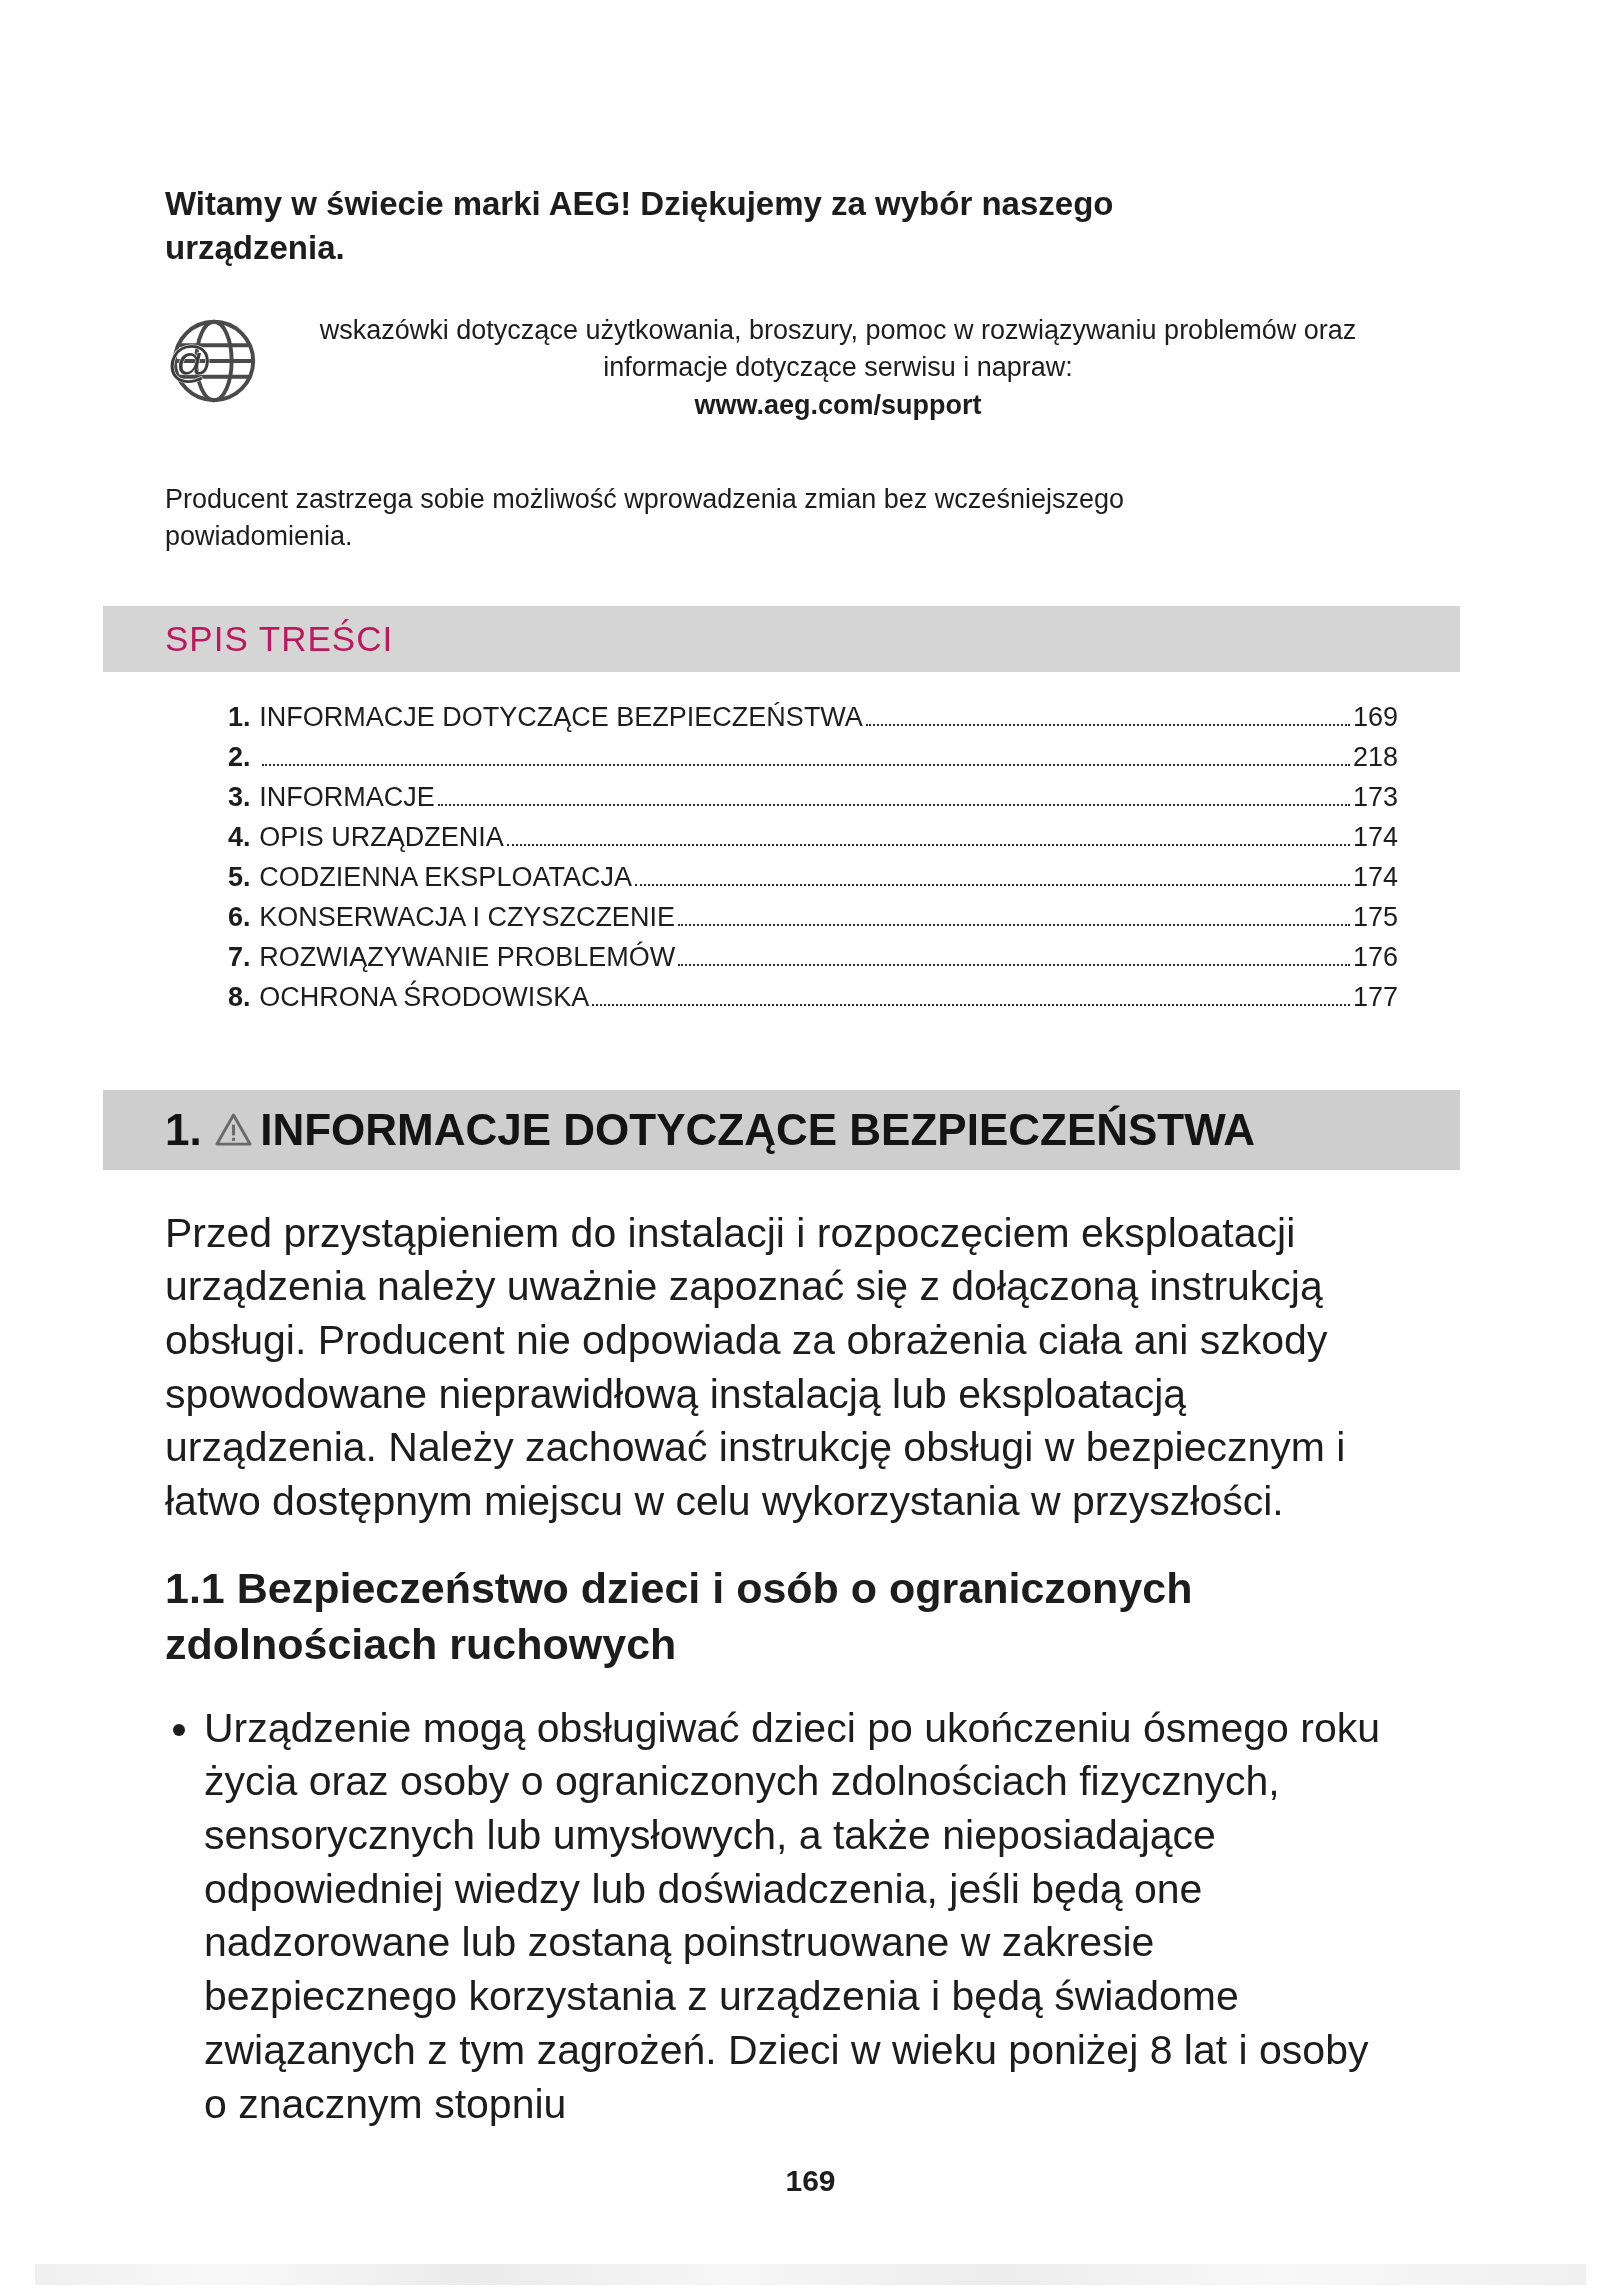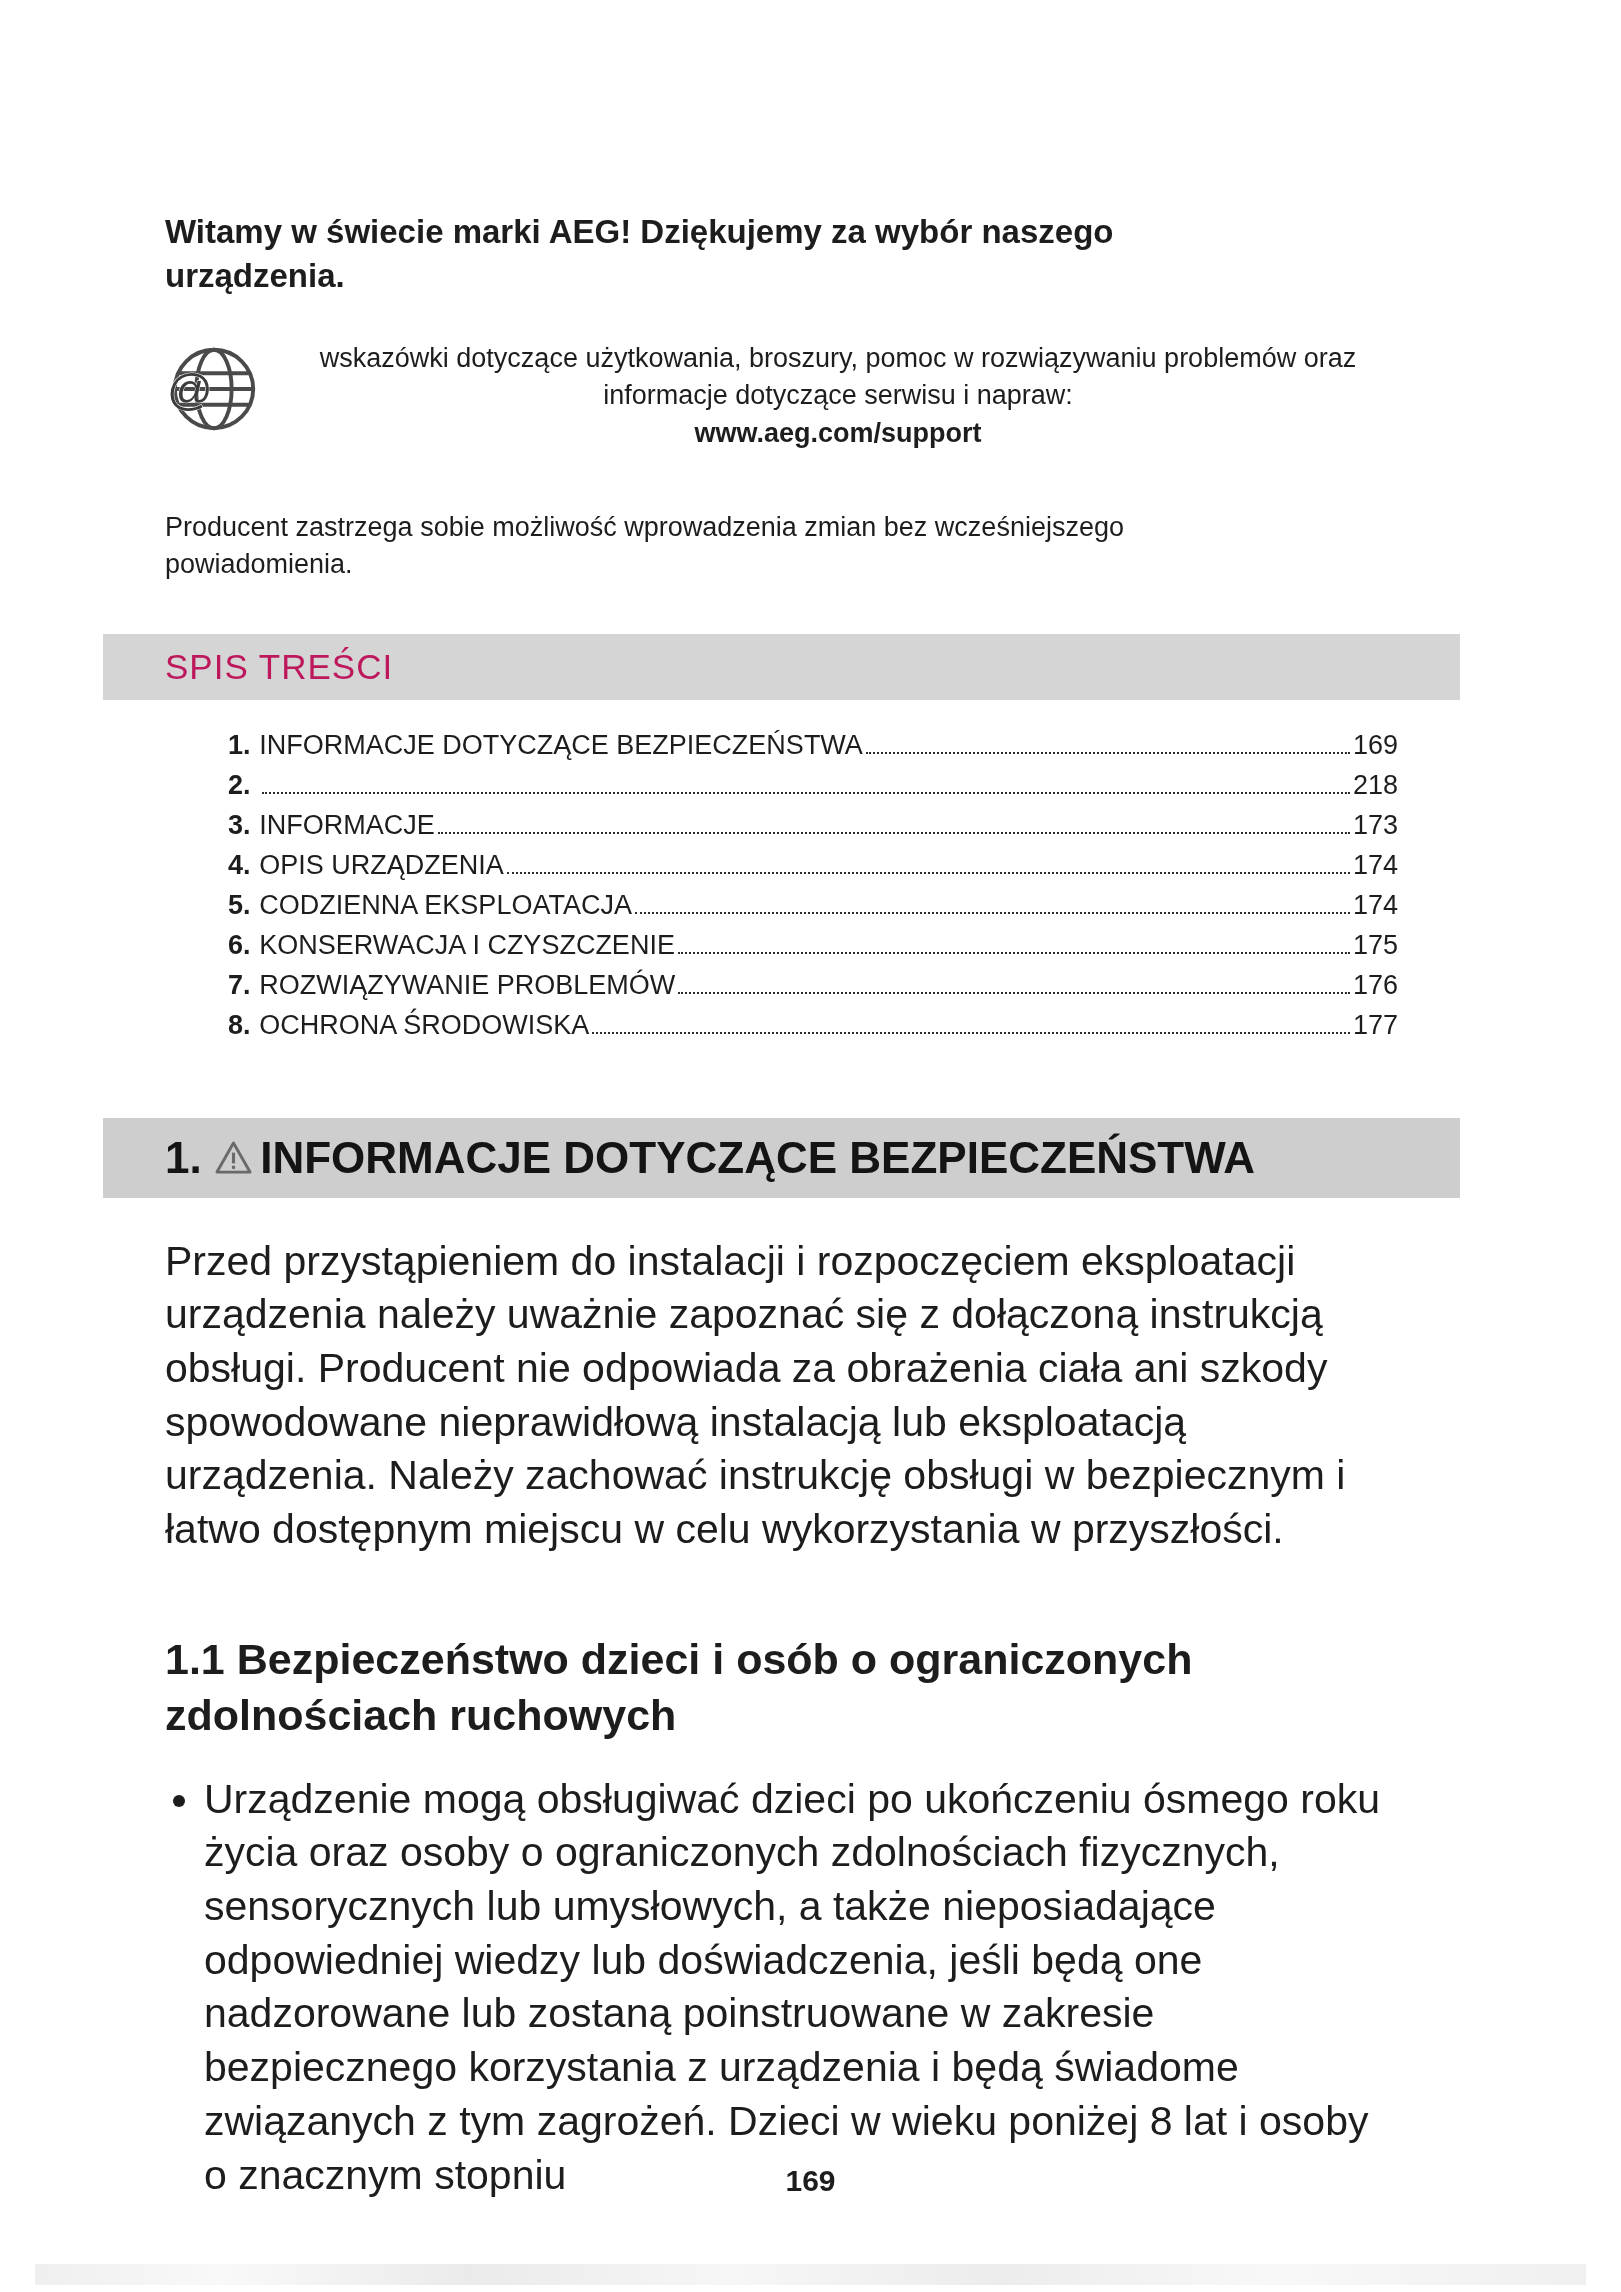--- a/index.html
+++ b/index.html
@@ -11,21 +11,20 @@
     color:#1d1d1d;
     overflow:hidden;
     box-sizing:border-box;
   }
   .content { padding:182px 221px 0 165px; }
 
   
   .welcome-title {
     font-size:33px; font-weight:bold; line-height:1.32;
     max-width:1137px;
-    margin-top:28px;
   }
 
   
   .support-row { display:flex; align-items:flex-start; gap:41px; margin-top:43px; }
   .globe-wrap { flex:0 0 98px; display:flex; justify-content:center; }
   .support-text { font-size:27px; line-height:1.38; max-width:1068px;text-align:center; }
   .support-url { font-weight:bold; }
 
   
   .disclaimer { margin-top:57px; font-size:27px; line-height:1.38; max-width:1049px; }
@@ -51,21 +50,21 @@
   .toc-row { display:flex; align-items:baseline; font-size:27px; line-height:40px; }
   .toc-num { font-weight:bold; white-space:nowrap; margin-right:8.8px; }
   .toc-label { white-space:nowrap; }
   .toc-leader { flex:1 1 auto; border-bottom:2.9px dotted #2b2b2b; margin:0 2.9px 6.9px 2.9px; min-width:19.6px; }
   .toc-page { white-space:nowrap; }
 
   
   .intro-par { margin-top:37px; font-size:41px; line-height:1.31; max-width:1237px; }
 
   .sub-heading {
-    margin-top:75px; font-size:43px; font-weight:bold; line-height:1.3;
+    margin-top:32px; font-size:43px; font-weight:bold; line-height:1.3;
     max-width:1237px;
   }
 
   .bullets { margin:29px 0 0 0; padding-left:39px; list-style:disc outside; }
   .bullets li { font-size:41px; line-height:1.31; max-width:1198px; }
 
   
   .page-number {
     position:absolute; left:0; right:0; top:2164px;
     text-align:center; font-weight:bold; font-size:30px;

